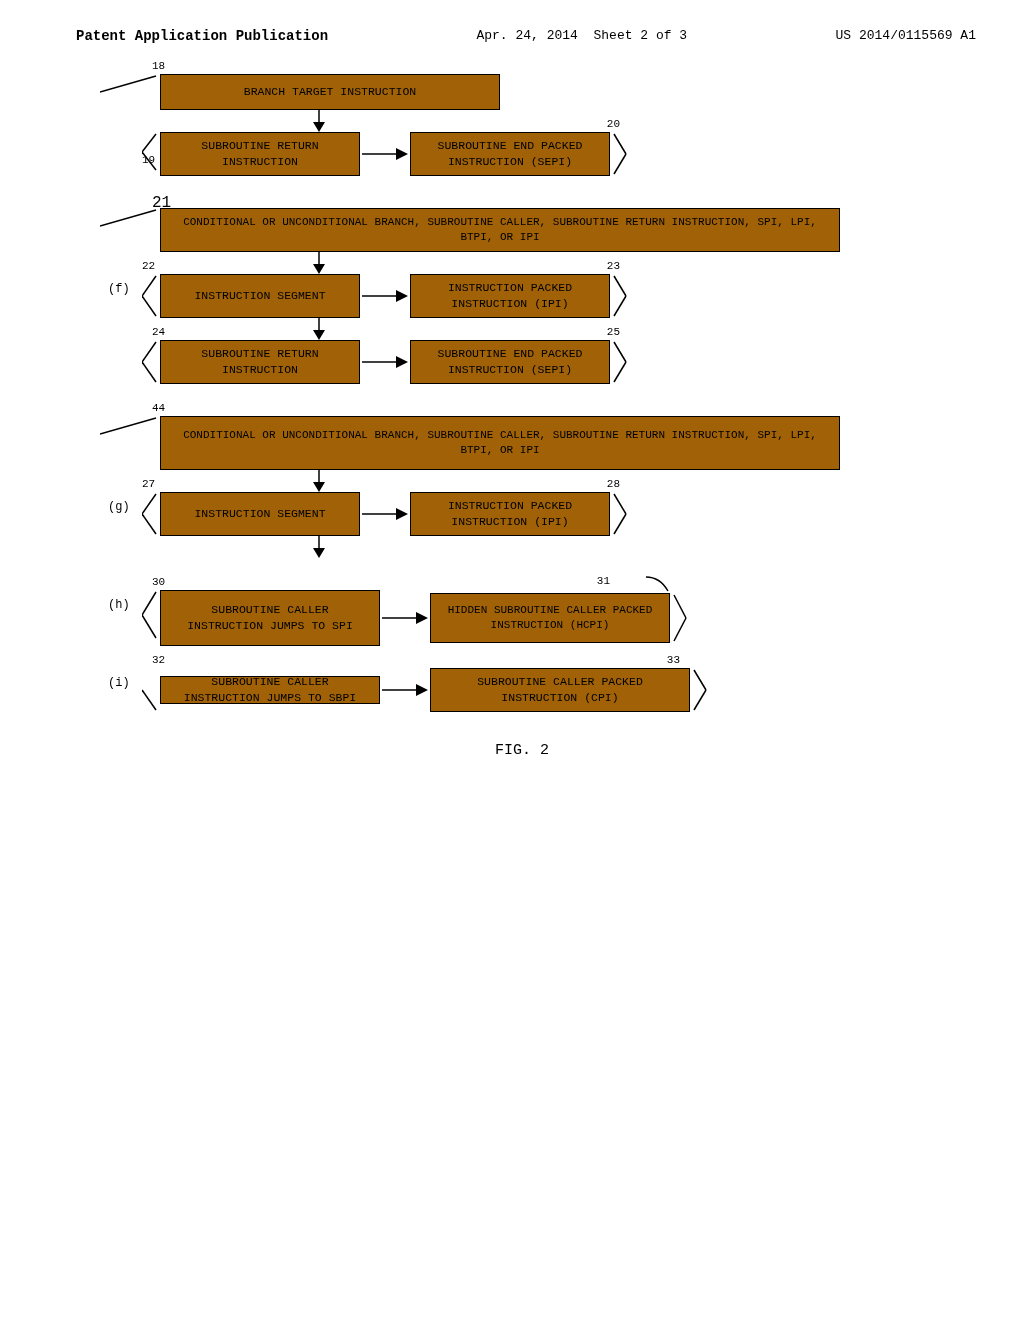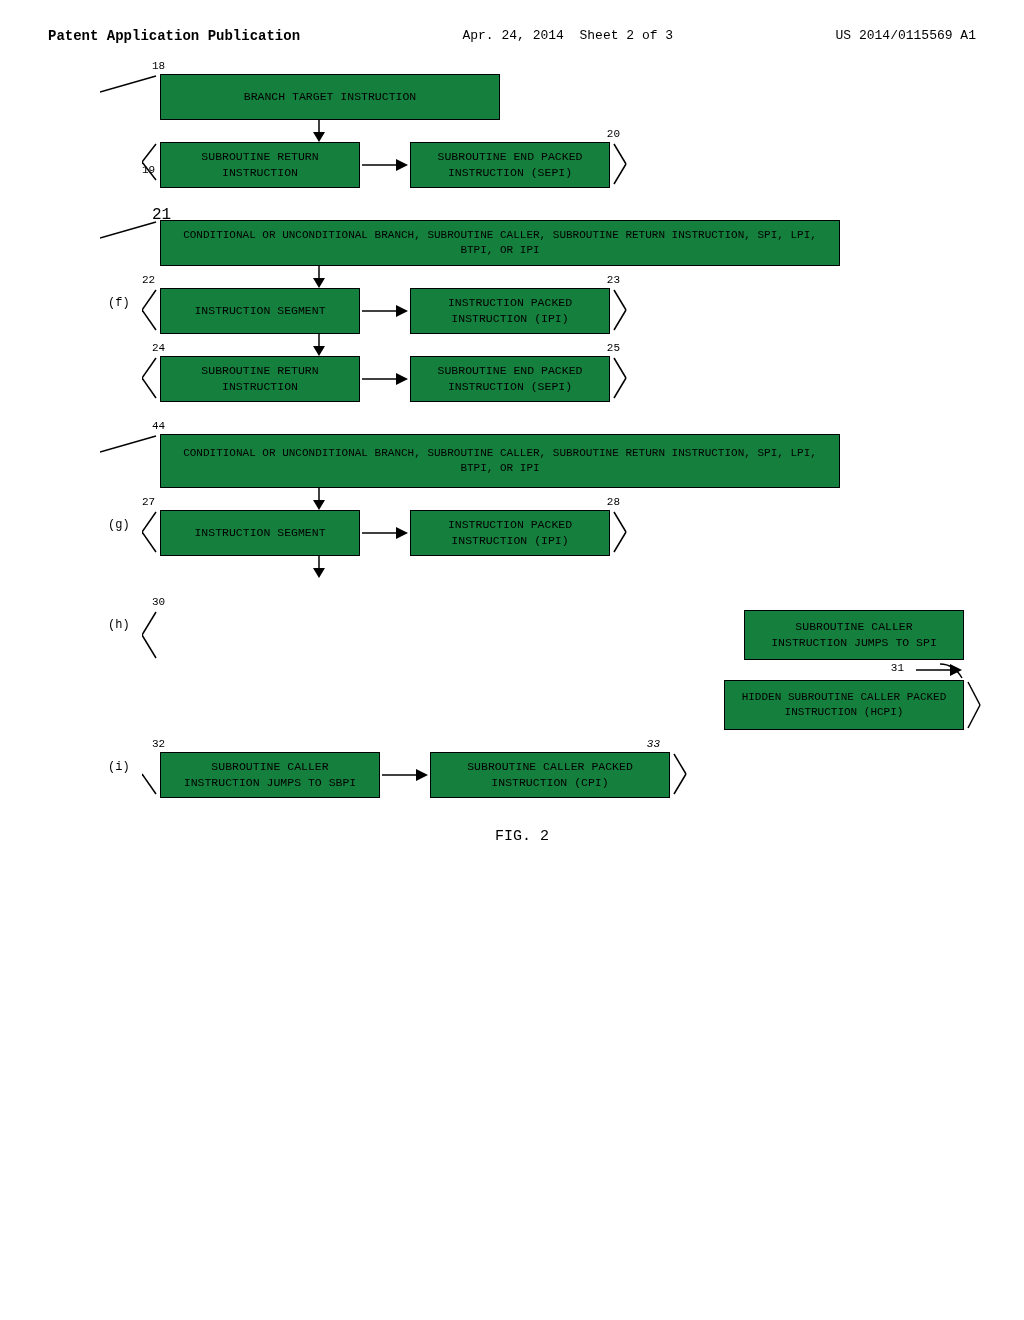--- a/index.html
+++ b/index.html
@@ -9,21 +9,21 @@
       width: 1024px;
       min-height: 1320px;
       position: relative;
       color: #000;
     }
 
     .header {
       display: flex;
       justify-content: space-between;
       align-items: flex-start;
-      padding: 28px 48px 0 48px;
+      padding: 28px 48px 0 76px;
       font-size: 13px;
     }
     .header-left { font-weight: bold; font-size: 14px; }
     .header-center { font-size: 13px; text-align: center; }
     .header-right { font-size: 13px; }
 
     .diagram-area {
       padding: 30px 60px 40px 80px;
       position: relative;
     }
@@ -35,22 +35,22 @@
       font-family: 'Courier New', Courier, monospace;
     }
 
     
     .box {
       border: 1.5px solid #000;
       text-align: center;
       font-size: 11.5px;
       font-family: 'Courier New', Courier, monospace;
       line-height: 1.4;
-      padding: 22px 10px;
-      background: #15803d;
+      padding: 8px 10px;
+      background: #a16207;
       display: flex;
       align-items: center;
       justify-content: center;
     }
 
     
     .section {
       margin-bottom: 28px;
       position: relative;
     }
@@ -242,28 +242,28 @@
     <div style="margin-left:60px; position:relative; height:22px; width:680px;">
       <svg width="20" height="22" style="position:absolute; left:149px; top:0;">
         <line x1="10" y1="0" x2="10" y2="16" stroke="#000" stroke-width="1.5"></line>
         <polygon points="4,12 10,22 16,12" fill="#000"></polygon>
       </svg>
     </div>
 
   </div>
 
   <div class="section section-h" style="position:relative; margin-left:20px; margin-top:22px;">
-    <div style="display:flex; align-items:flex-end; margin-left:60px; position:relative;flex-direction:column;">
+    <div style="display:flex; align-items:center; margin-left:60px; position:relative;">
       <span style="position:absolute; top:-14px; left:-8px; font-size:11px; font-family:'Courier New',monospace;">30</span>
       <span style="position:absolute; top:8px; left:-52px; font-size:12px; font-family:'Courier New',monospace;">(h)</span>
       <svg width="18" height="50" style="position:absolute; left:-18px; top:0;">
         <line x1="14" y1="2" x2="0" y2="25" stroke="#000" stroke-width="1.5"></line>
         <line x1="0" y1="25" x2="14" y2="48" stroke="#000" stroke-width="1.5"></line>
       </svg>
-      <div class="box" style="width:220px; height:50px;">SUBROUTINE CALLER
+      <div class="box" style="width:220px; height:56px;">SUBROUTINE CALLER
 INSTRUCTION JUMPS TO SPI</div>
       <svg width="50" height="20" style="flex-shrink:0;">
         <line x1="2" y1="10" x2="42" y2="10" stroke="#000" stroke-width="1.5"></line>
         <polygon points="36,4 48,10 36,16" fill="#000"></polygon>
       </svg>
       <div style="position:relative;">
 
         <span style="position:absolute; top:-18px; right:60px; font-size:11px; font-family:'Courier New',monospace;">31</span>
 
         <svg width="30" height="18" style="position:absolute; top:-18px; right:0;">
@@ -287,26 +287,26 @@
       <svg width="18" height="44" style="position:absolute; left:-18px; top:0;">
         <line x1="14" y1="42" x2="0" y2="22" stroke="#000" stroke-width="1.5"></line>
       </svg>
       <div class="box" style="width:220px; height:28px;">SUBROUTINE CALLER
 INSTRUCTION JUMPS TO SBPI</div>
       <svg width="50" height="20" style="flex-shrink:0;">
         <line x1="2" y1="10" x2="42" y2="10" stroke="#000" stroke-width="1.5"></line>
         <polygon points="36,4 48,10 36,16" fill="#000"></polygon>
       </svg>
       <div style="position:relative;">
-        <span style="position:absolute; top:-14px; right:10px; font-size:11px; font-family:'Courier New',monospace;font-style:italic;">33</span>
+        <span style="position:absolute; top:-14px; right:10px; font-size:11px; font-family:'Courier New',monospace;">33</span>
         <svg width="18" height="44" style="position:absolute; right:-18px; top:0;">
           <line x1="4" y1="2" x2="16" y2="22" stroke="#000" stroke-width="1.5"></line>
           <line x1="16" y1="22" x2="4" y2="42" stroke="#000" stroke-width="1.5"></line>
         </svg>
-        <div class="box" style="width:240px; height:44px;">SUBROUTINE CALLER PACKED
+        <div class="box" style="width:260px; height:44px;">SUBROUTINE CALLER PACKED
 INSTRUCTION (CPI)</div>
       </div>
     </div>
   </div>
 
   <div class="fig-caption" style="margin-top:30px;">FIG.  2</div>
 
 </div>
 
 </body></html>

